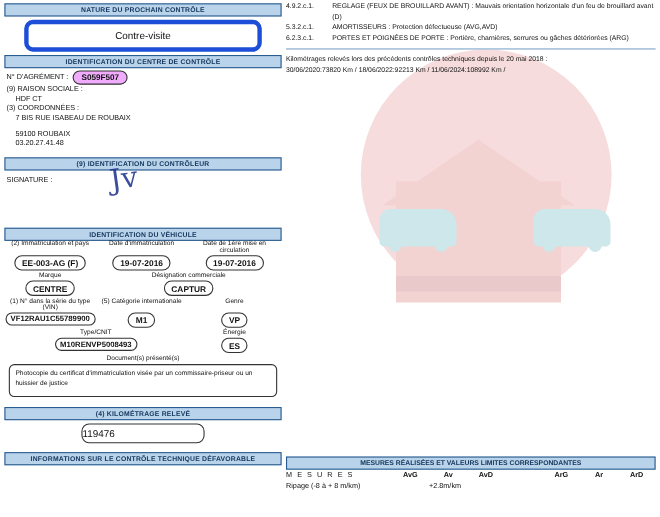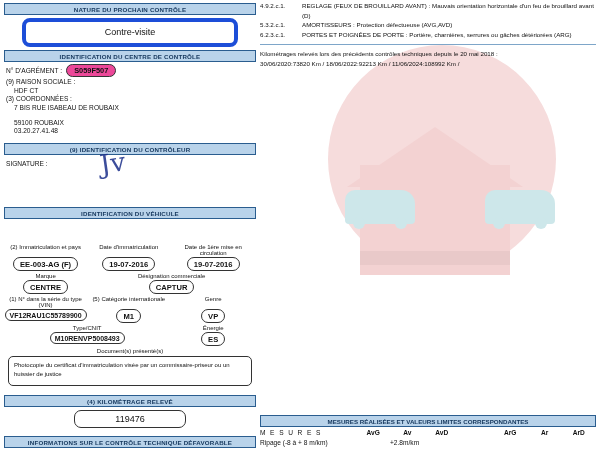--- a/index.html
+++ b/index.html
@@ -79,55 +79,55 @@
 
   .kv { font-size:6.6px; margin:1.5px 0 0 2px; }
 
   .field-pill {
     display:inline-block;
     border:1px solid #333;
     border-radius:7px;
     padding:1px 7px;
     font-size:7.4px;
     font-weight:bold;
-    background:#ec4899;
+    background:#f0abfc;
   }
   .row { display:flex; align-items:center; gap:4px; }
 
   .sigblock { height:44px; position:relative; }
   .sig {
     position:absolute; left:96px; top:-12px;
     font-family:"DejaVu Serif", serif;
     font-size:26px; color:#1b2f8a;
     transform:rotate(-8deg);
     opacity:.85;
   }
 
   
-  .vtable { width:100%; border-collapse:collapse;margin-top:25px; }
+  .vtable { width:100%; border-collapse:collapse; }
   .vtable td { font-size:6px; padding:0; vertical-align:top; }
   .hdr { text-align:center; font-size:5.6px; color:#111; padding:1px 0; }
   .cell-c { text-align:center; }
   .val {
     display:inline-block;
     border:1px solid #333; border-radius:7px;
     padding:1.5px 6px; font-size:7.6px; font-weight:bold;
     background:#fff; margin:1px 0 2px;
   }
   .val.sm { font-size:7px; padding:1.5px 4px; }
 
   .docbox {
     border:1px solid #333; border-radius:5px;
     font-size:6px; padding:4px 5px; line-height:1.45;
     margin:2px 4px 0; min-height:30px;
   }
 
   .kmbox {
     border:1px solid #333; border-radius:7px;
-    text-align:center; font-size:9px; padding:3px 0;
+    font-size:9px; padding:3px 0;
     margin:3px 70px 0; background:#fff;
   }
 
   
   .right { position:absolute; left:260px; top:0; width:336px; }
   .defects { font-size:6.2px; line-height:1.55; }
   .defects div { display:flex; gap:4px; }
   .defects .code { min-width:38px; }
   .hr { border:0; border-top:1px solid #7ea6c9; margin:5px 0 4px; }
   .kmhist { font-size:6.2px; line-height:1.6; }

